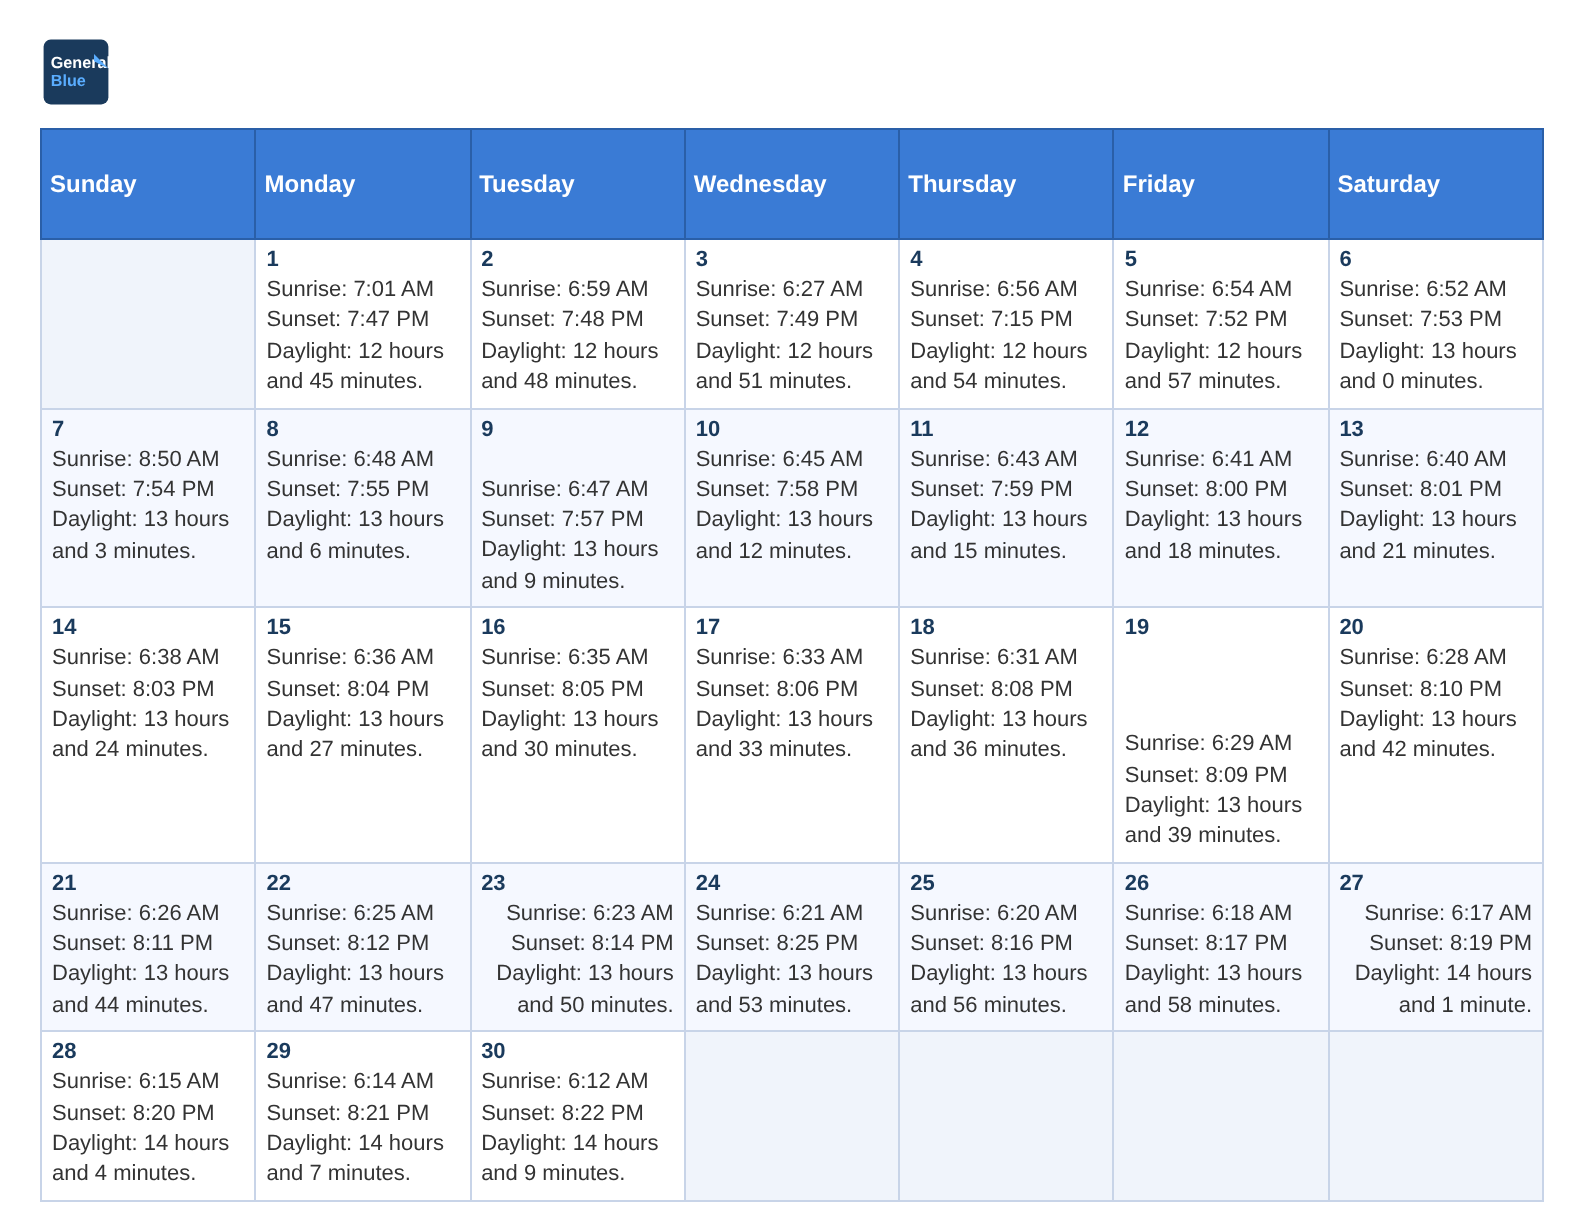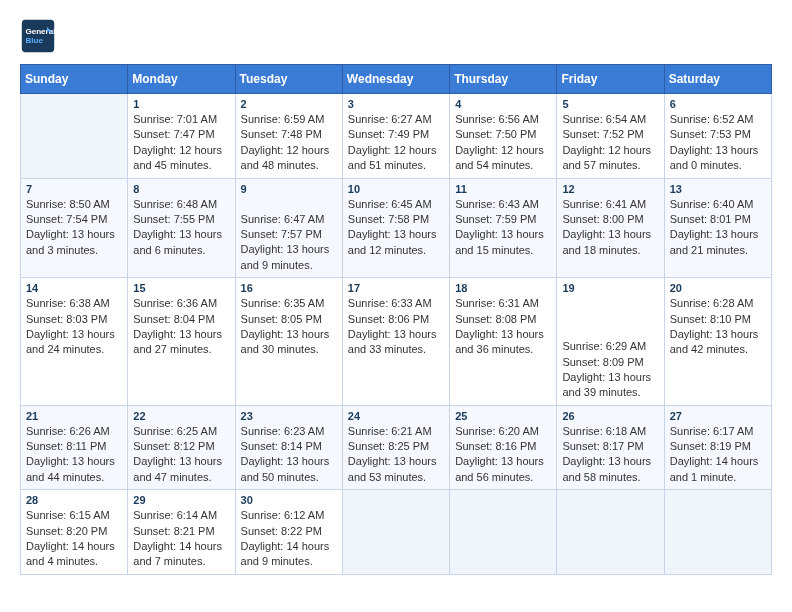--- a/index.html
+++ b/index.html
@@ -46,21 +46,21 @@
     table {
       width: 100%;
       border-collapse: collapse;
       table-layout: fixed;
     }
     thead tr th {
       background-color: #3a7bd5;
       color: white;
       font-size: 12px;
       font-weight: bold;
-      padding: 7px 4px;
+      padding: 20px 4px;
       text-align: left;
       border: 1px solid #2a5fa8;
     }
     tbody tr td {
       border: 1px solid #c8d4e8;
       vertical-align: top;
       padding: 4px 5px;
       font-size: 9px;
       color: #222;
       height: 80px;
@@ -140,21 +140,21 @@
           <td>
             <span class="day-number">3</span>
             <div class="day-info" style="white-space: pre-line;">Sunrise: 6:27 AM
 Sunset: 7:49 PM
 Daylight: 12 hours
 and 51 minutes.</div>
           </td>
           <td>
             <span class="day-number">4</span>
             <div class="day-info" style="white-space: pre-line;">Sunrise: 6:56 AM
-Sunset: 7:50 PM
+Sunset: 7:15 PM
 Daylight: 12 hours
 and 54 minutes.</div>
           </td>
           <td>
             <span class="day-number">5</span>
             <div class="day-info" style="white-space: pre-line;">Sunrise: 6:54 AM
 Sunset: 7:52 PM
 Daylight: 12 hours
 and 57 minutes.</div>
           </td>
@@ -278,21 +278,21 @@
           </td>
           <td>
             <span class="day-number">22</span>
             <div class="day-info" style="white-space: pre-line;">Sunrise: 6:25 AM
 Sunset: 8:12 PM
 Daylight: 13 hours
 and 47 minutes.</div>
           </td>
           <td>
             <span class="day-number">23</span>
-            <div class="day-info" style="white-space: pre-line;">Sunrise: 6:23 AM
+            <div class="day-info" style="white-space: pre-line; text-align: right;">Sunrise: 6:23 AM
 Sunset: 8:14 PM
 Daylight: 13 hours
 and 50 minutes.</div>
           </td>
           <td>
             <span class="day-number">24</span>
             <div class="day-info" style="white-space: pre-line;">Sunrise: 6:21 AM
 Sunset: 8:25 PM
 Daylight: 13 hours
 and 53 minutes.</div>
@@ -306,21 +306,21 @@
           </td>
           <td>
             <span class="day-number">26</span>
             <div class="day-info" style="white-space: pre-line;">Sunrise: 6:18 AM
 Sunset: 8:17 PM
 Daylight: 13 hours
 and 58 minutes.</div>
           </td>
           <td>
             <span class="day-number">27</span>
-            <div class="day-info" style="white-space: pre-line;">Sunrise: 6:17 AM
+            <div class="day-info" style="white-space: pre-line; text-align: right;">Sunrise: 6:17 AM
 Sunset: 8:19 PM
 Daylight: 14 hours
 and 1 minute.</div>
           </td>
         </tr>
         <tr>
           <td>
             <span class="day-number">28</span>
             <div class="day-info" style="white-space: pre-line;">Sunrise: 6:15 AM
 Sunset: 8:20 PM

